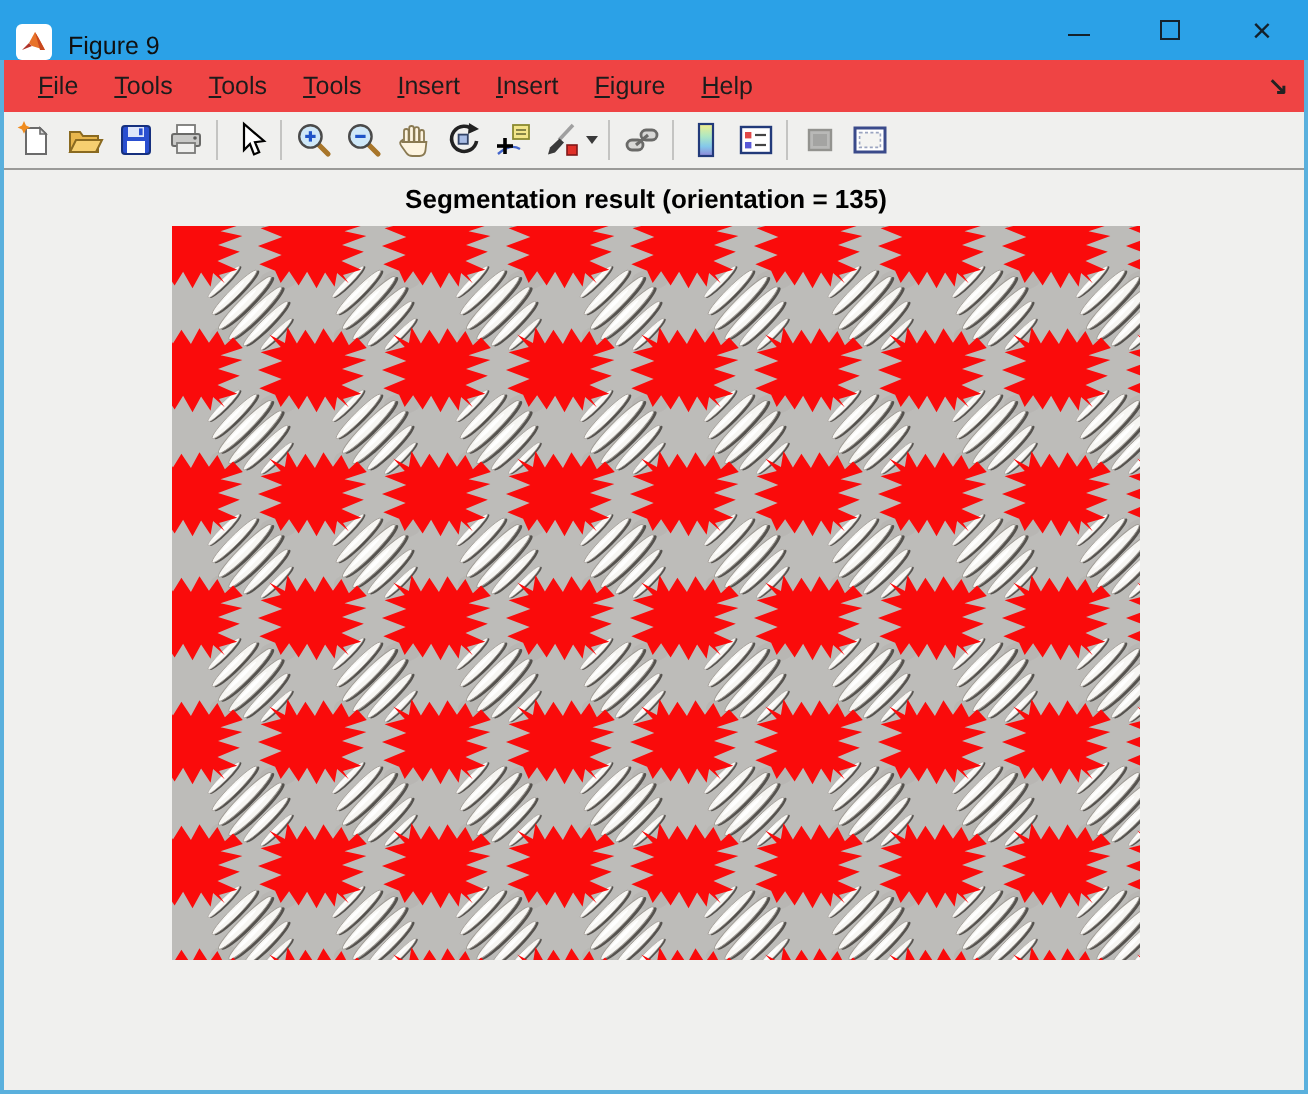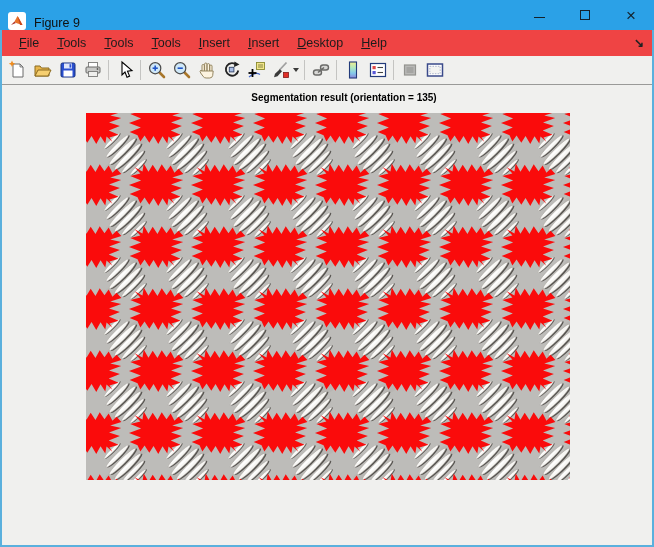--- a/index.html
+++ b/index.html
@@ -51,22 +51,22 @@
   }
   .tbtn.wide{width:32px;}
   .sep{width:1px;height:20px;background:#c4c4c2;margin:0 3px;flex:0 0 auto;}
   .caret{
     width:0;height:0;border-left:3.5px solid transparent;border-right:3.5px solid transparent;
     border-top:4px solid #3a3a3a;margin-left:2px;
   }
   
   .canvas{height:460px;background:#f0f0ee;position:relative;overflow:hidden;}
   .fig-title{
-    position:absolute;top:7px;left:100px;width:484px;text-align:center;
-    font-weight:bold;font-size:10px;color:#000;
+    position:absolute;top:7px;left:79px;width:484px;text-align:center;
+    font-weight:bold;font-size:13px;color:#000;
   }
   .fig-image{position:absolute;left:84px;top:28px;width:484px;height:367px;}
 </style>
 </head>
 <body>
 
 <div class="window">
 
   <div class="titlebar">
     <div class="app-icon">
@@ -91,21 +91,21 @@
 
   <div class="frame">
 
     <div class="menubar">
       <span class="menu-item">File</span>
       <span class="menu-item">Tools</span>
       <span class="menu-item">Tools</span>
       <span class="menu-item">Tools</span>
       <span class="menu-item">Insert</span>
       <span class="menu-item">Insert</span>
-      <span class="menu-item">Desktop</span>
+      <span class="menu-item">Figure</span>
       <span class="menu-item">Help</span>
       <span class="dock-arrow">↘</span>
     </div>
 
     <div class="toolbar">
       <div class="tbtn">
         <svg width="20" height="20" viewBox="0 0 20 20">
           <path d="M5,4 h7 l3,3 v10 h-10 z" fill="#ffffff" stroke="#6b6b6b" stroke-width="1"></path>
           <path d="M12,4 l3,3 h-3 z" fill="#d9d9d9" stroke="#6b6b6b" stroke-width="0.8"></path>
           <path d="M4,0.5 l1,2.2 2.2,1 -2.2,1 -1,2.2 -1,-2.2 -2.2,-1 2.2,-1 z" fill="#f08c1e"></path>

